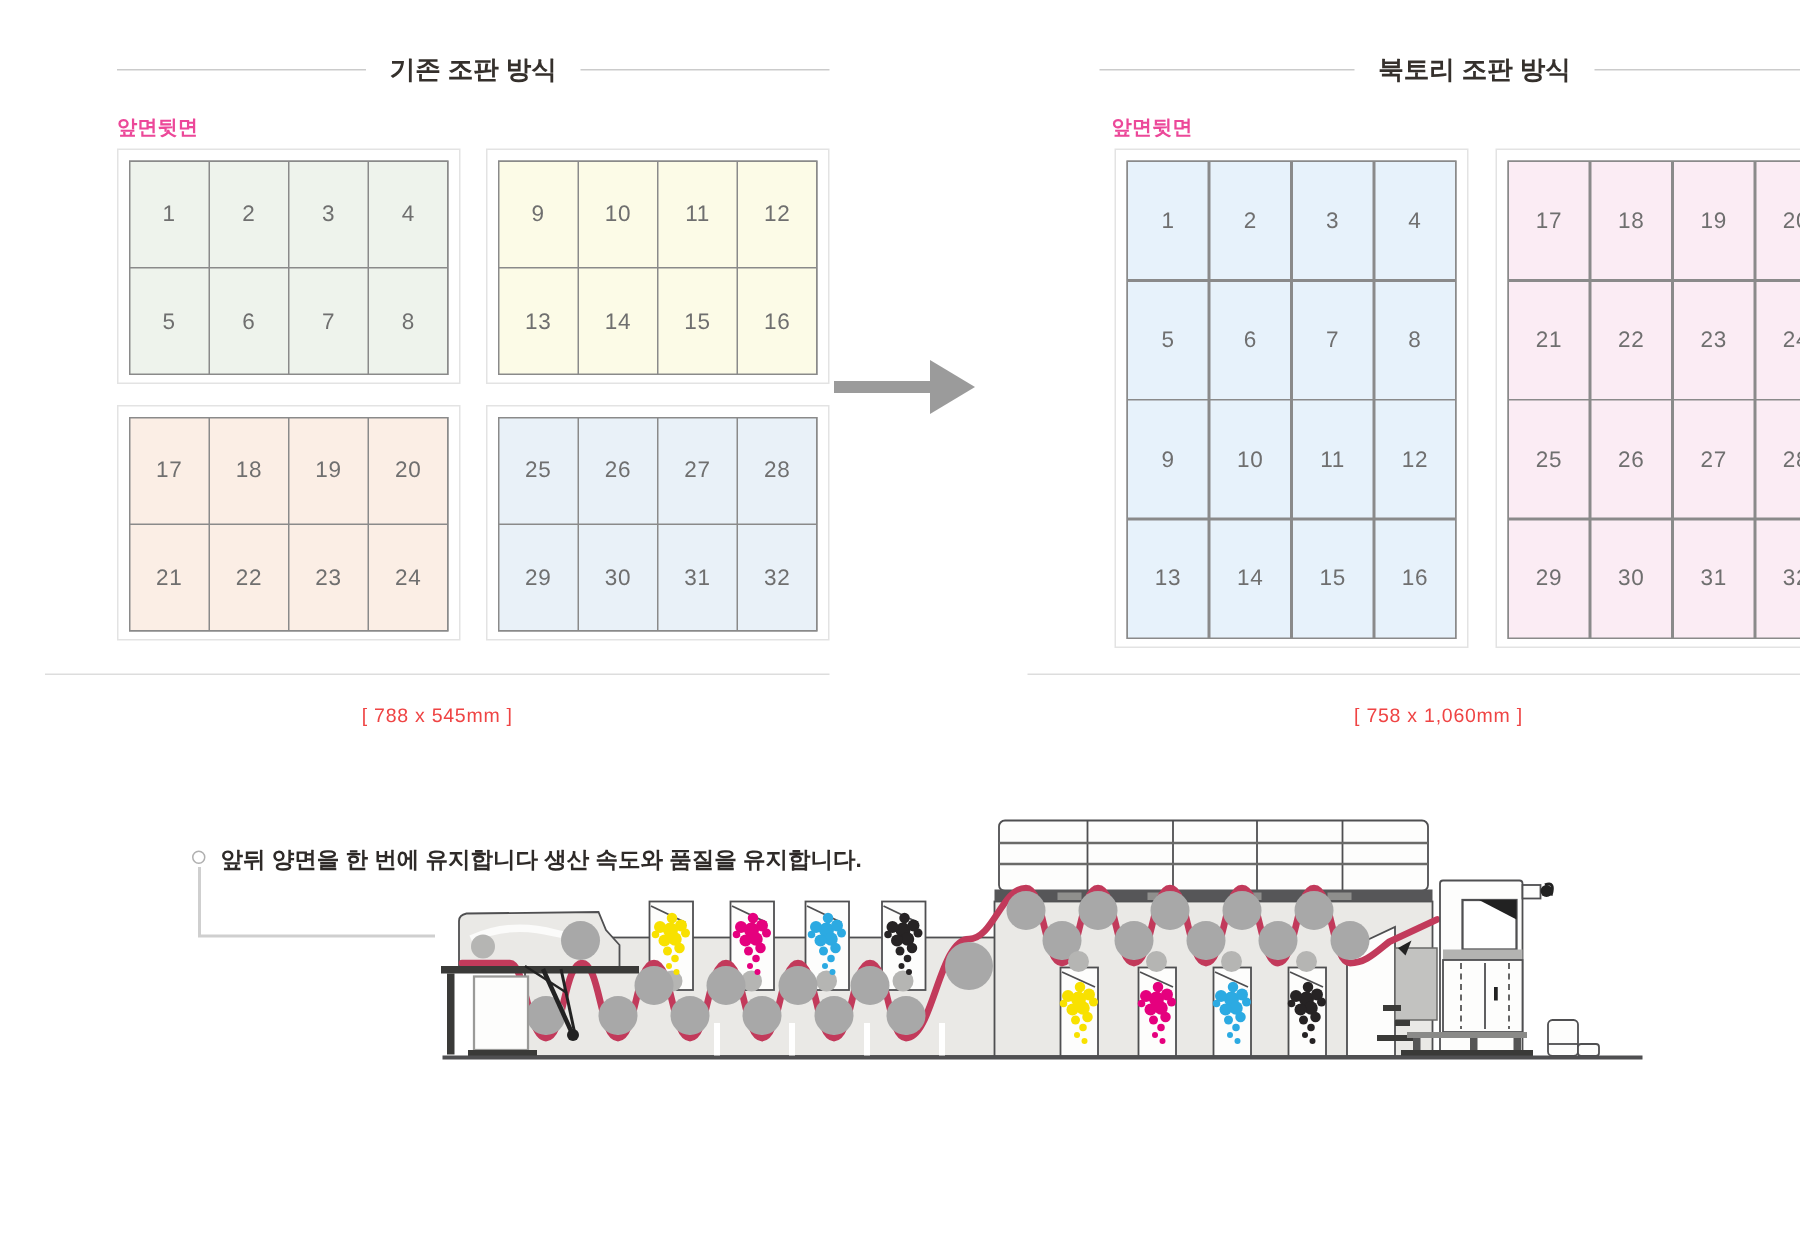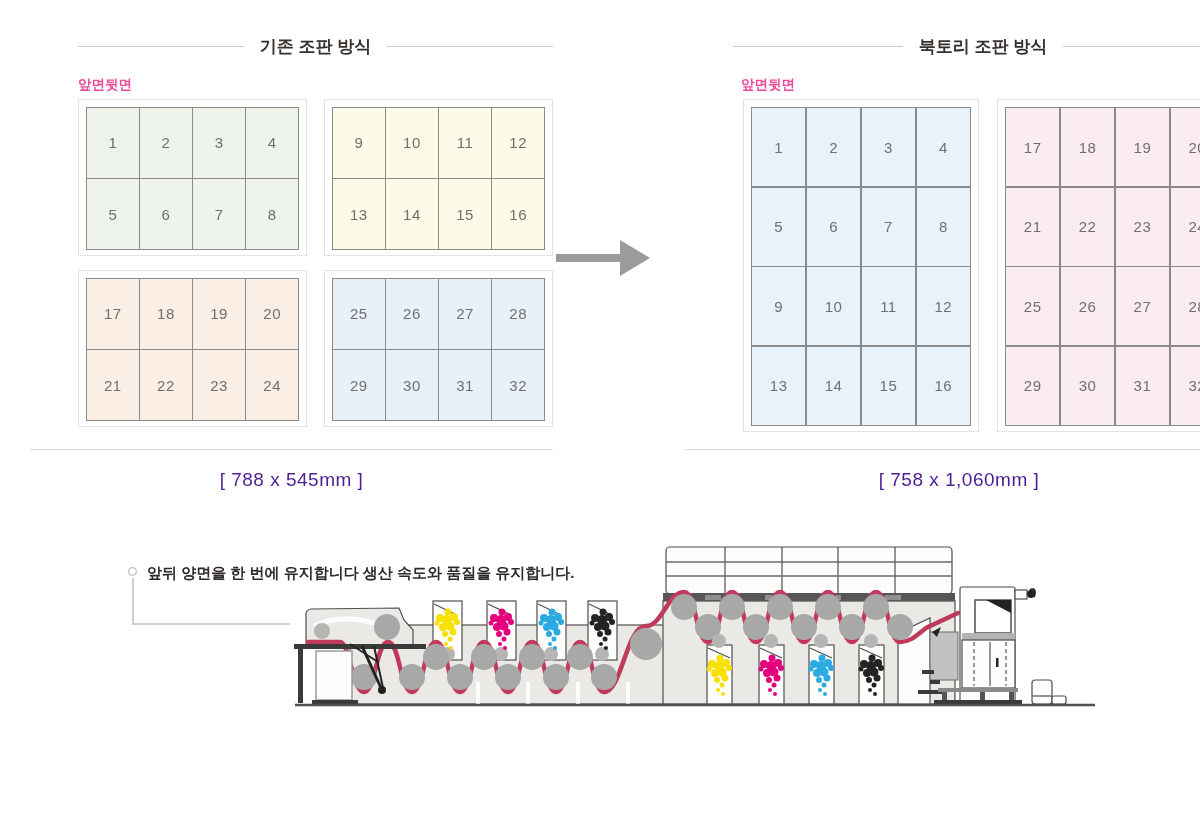--- a/index.html
+++ b/index.html
@@ -26,21 +26,21 @@
   .sheet{background:#fff;border:1px solid #e3e3e3;padding:7px;box-sizing:border-box;}
   .col.left .sheet{height:157px;}
   .col.right .sheet{height:333px;}
   .sheet-grid{display:grid;height:100%;gap:1.5px;background:#8a8a8a;border:1.5px solid #8a8a8a;grid-auto-rows:1fr;}
   .cell{display:flex;align-items:center;justify-content:center;
         font-size:15px;color:#6f6f6f;letter-spacing:.5px;}
 
   .caption-block{position:absolute;left:0;right:0;top:414px;border-top:1px solid #dddddd;
                  text-align:center;padding-top:14px;}
   .caption-title{font-size:17px;font-weight:bold;color:#35302c;}
-  .caption-dim{margin-top:5px;font-size:19px;color:#4c1d95;letter-spacing:.5px;}
+  .caption-dim{margin-top:5px;font-size:13px;color:#ef4444;letter-spacing:.5px;}
 
   
   #arrow{position:absolute;left:552px;top:238px;}
 
   
   .note-bullet{position:absolute;left:128px;top:567px;width:9px;height:9px;border-radius:50%;
                border:1.5px solid #b0b0b0;background:#fff;box-sizing:border-box;}
   .note-vline{position:absolute;left:132px;top:578px;width:1.5px;height:46px;background:#cfcfcf;}
   .note-hline{position:absolute;left:132px;top:623px;width:158px;height:1.5px;background:#cfcfcf;}
   .note-text{position:absolute;left:147px;top:564px;font-size:15px;font-weight:bold;color:#2e2a28;white-space:nowrap;}

